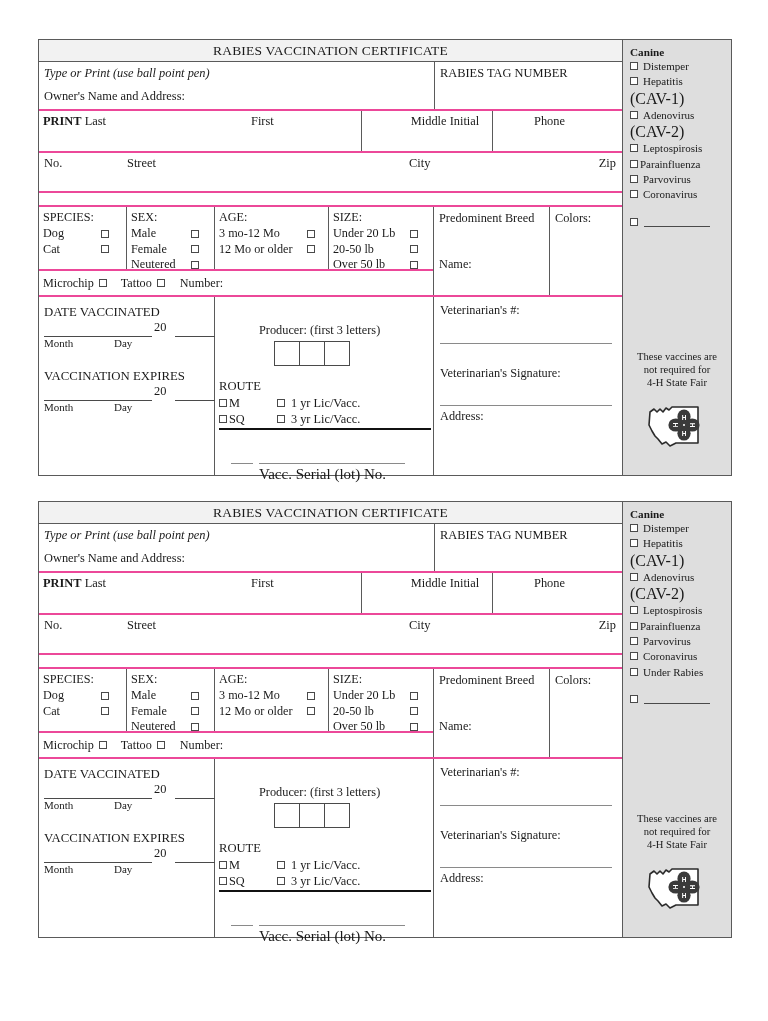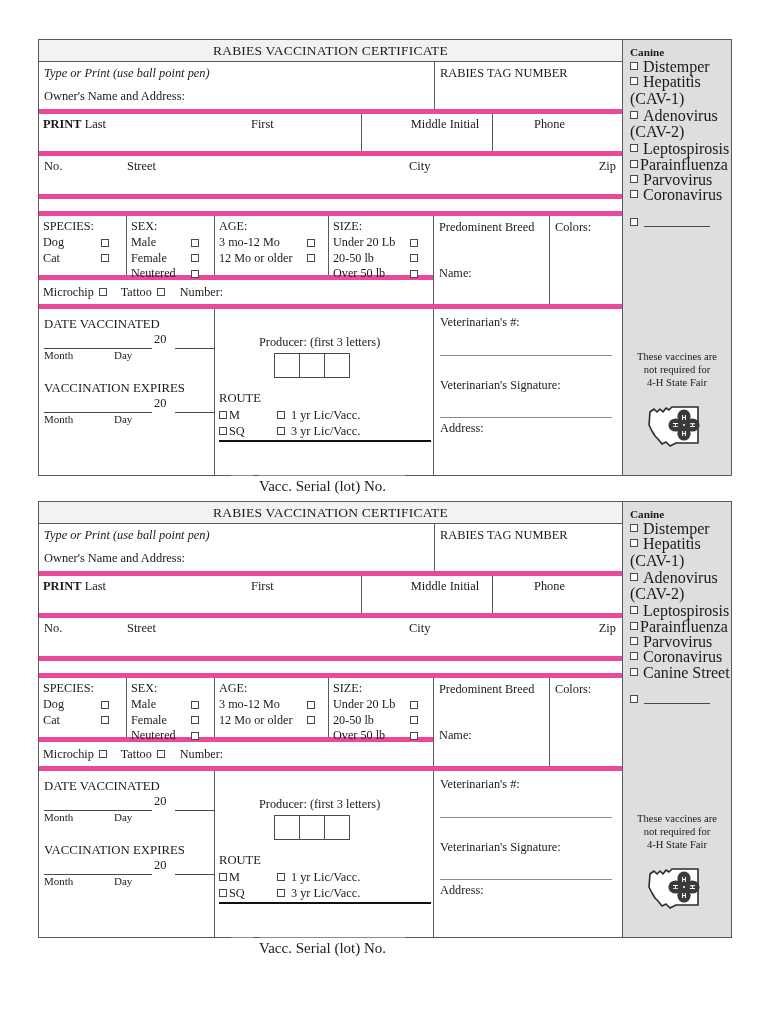--- a/index.html
+++ b/index.html
@@ -23,21 +23,21 @@
 
   .main-col{width:583px;box-sizing:border-box;display:flex;flex-direction:column;}
   .side-col{
     width:111px;box-sizing:border-box;
     border-left:1px solid #5a5a5a;
     background:#dedede;
     display:flex;flex-direction:column;
   }
 
   
-  .rb{border-bottom:5px solid #ec4899;justify-content:flex-end;}
+  .rb{border-bottom:2px solid #ec4899;justify-content:flex-end;}
   .rr{border-right:1px solid #5a5a5a;}
   .row{display:flex;box-sizing:border-box;}
 
   
   .title-row{
     height:21px;background:#f2f2f2;
     border-bottom:1px solid #5a5a5a;
     display:flex;align-items:center;justify-content:center;
   }
   .title-row .t{
@@ -107,21 +107,21 @@
   .serial-short{position:absolute;left:16px;top:166px;width:22px;border-top:1px solid #8a8a8a;}
   .serial-long{position:absolute;left:44px;top:166px;width:146px;border-top:1px solid #8a8a8a;}
   .serial-lbl{position:absolute;left:44px;top:169px;width:150px;font-size:15px;}
 
   .vet-sig-line{position:absolute;left:6px;width:172px;border-top:1px solid #8a8a8a;}
   .vet-t{position:absolute;left:6px;font-size:12.3px;}
 
   
   .side-top{padding:6px 0 0 7px;flex:none;}
   .side-head{font-weight:bold;font-size:11.2px;margin-bottom:1px;}
-  .vx{display:flex;align-items:flex-start;font-size:16px;line-height:15.4px;}
+  .vx{display:flex;align-items:flex-start;font-size:11px;line-height:15.4px;}
   .vx .cb{margin-top:3px;margin-right:5px;}
   .vx-tight .cb{margin-right:2px;}
   .blank-row{display:flex;align-items:center;margin-top:14px;}
   .blank-row .cb{margin-right:6px;}
   .blank-line{width:66px;border-bottom:1px solid #4a4a4a;height:1px;margin-top:8px;}
 
   .side-note{
     margin-top:auto;text-align:center;font-weight:normal;font-size:10.6px;
     line-height:13px;padding:0 4px;
   }
@@ -612,21 +612,21 @@
               <div class="vx">
                 <span class="cb"></span>
                 <span>Parvovirus</span>
               </div>
               <div class="vx">
                 <span class="cb"></span>
                 <span>Coronavirus</span>
               </div>
               <div class="vx">
                 <span class="cb"></span>
-                <span>Canine Street</span>
+                <span>Under Rabies</span>
               </div>
             </div>
         <div class="blank-row">
           <span class="cb"></span>
           <span class="blank-line"></span>
         </div>
       </div>
 
       <div class="side-note">
         <div>These vaccines are</div>

